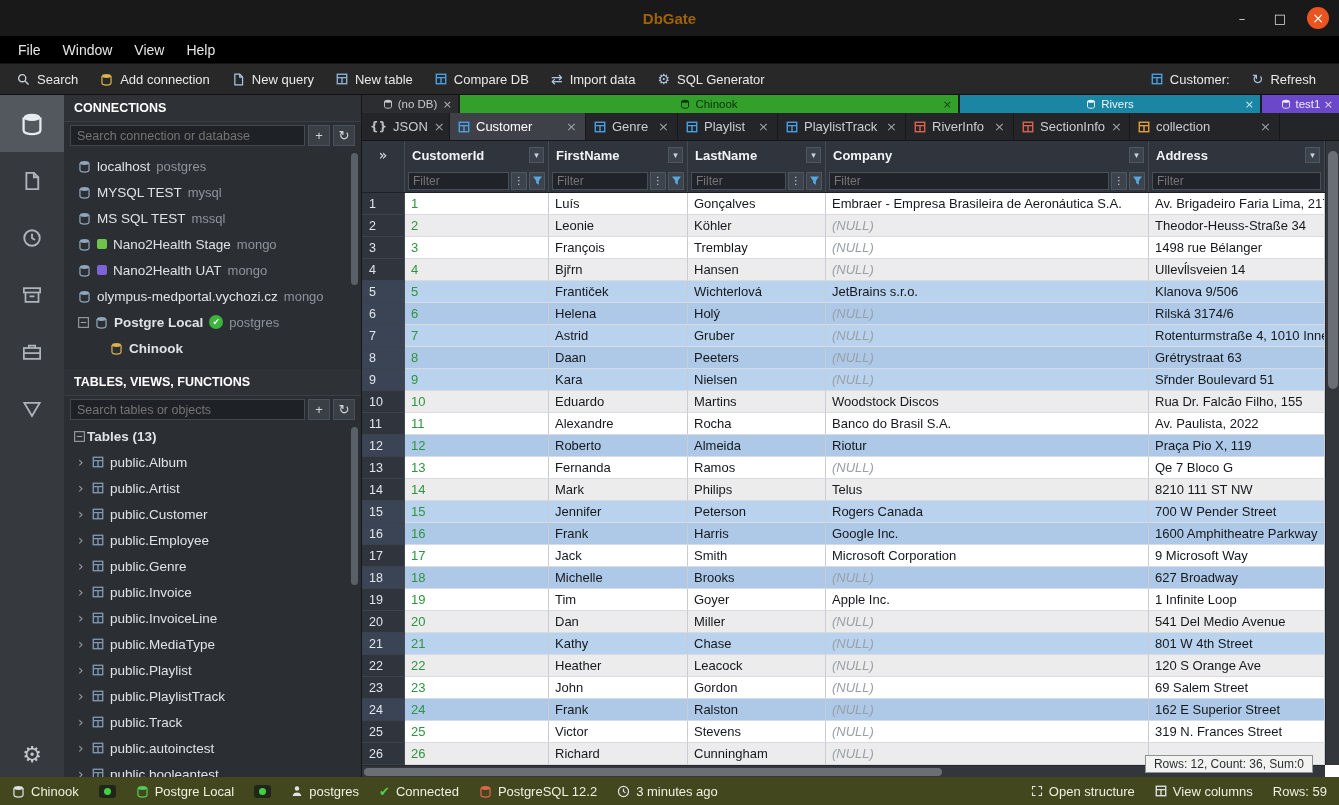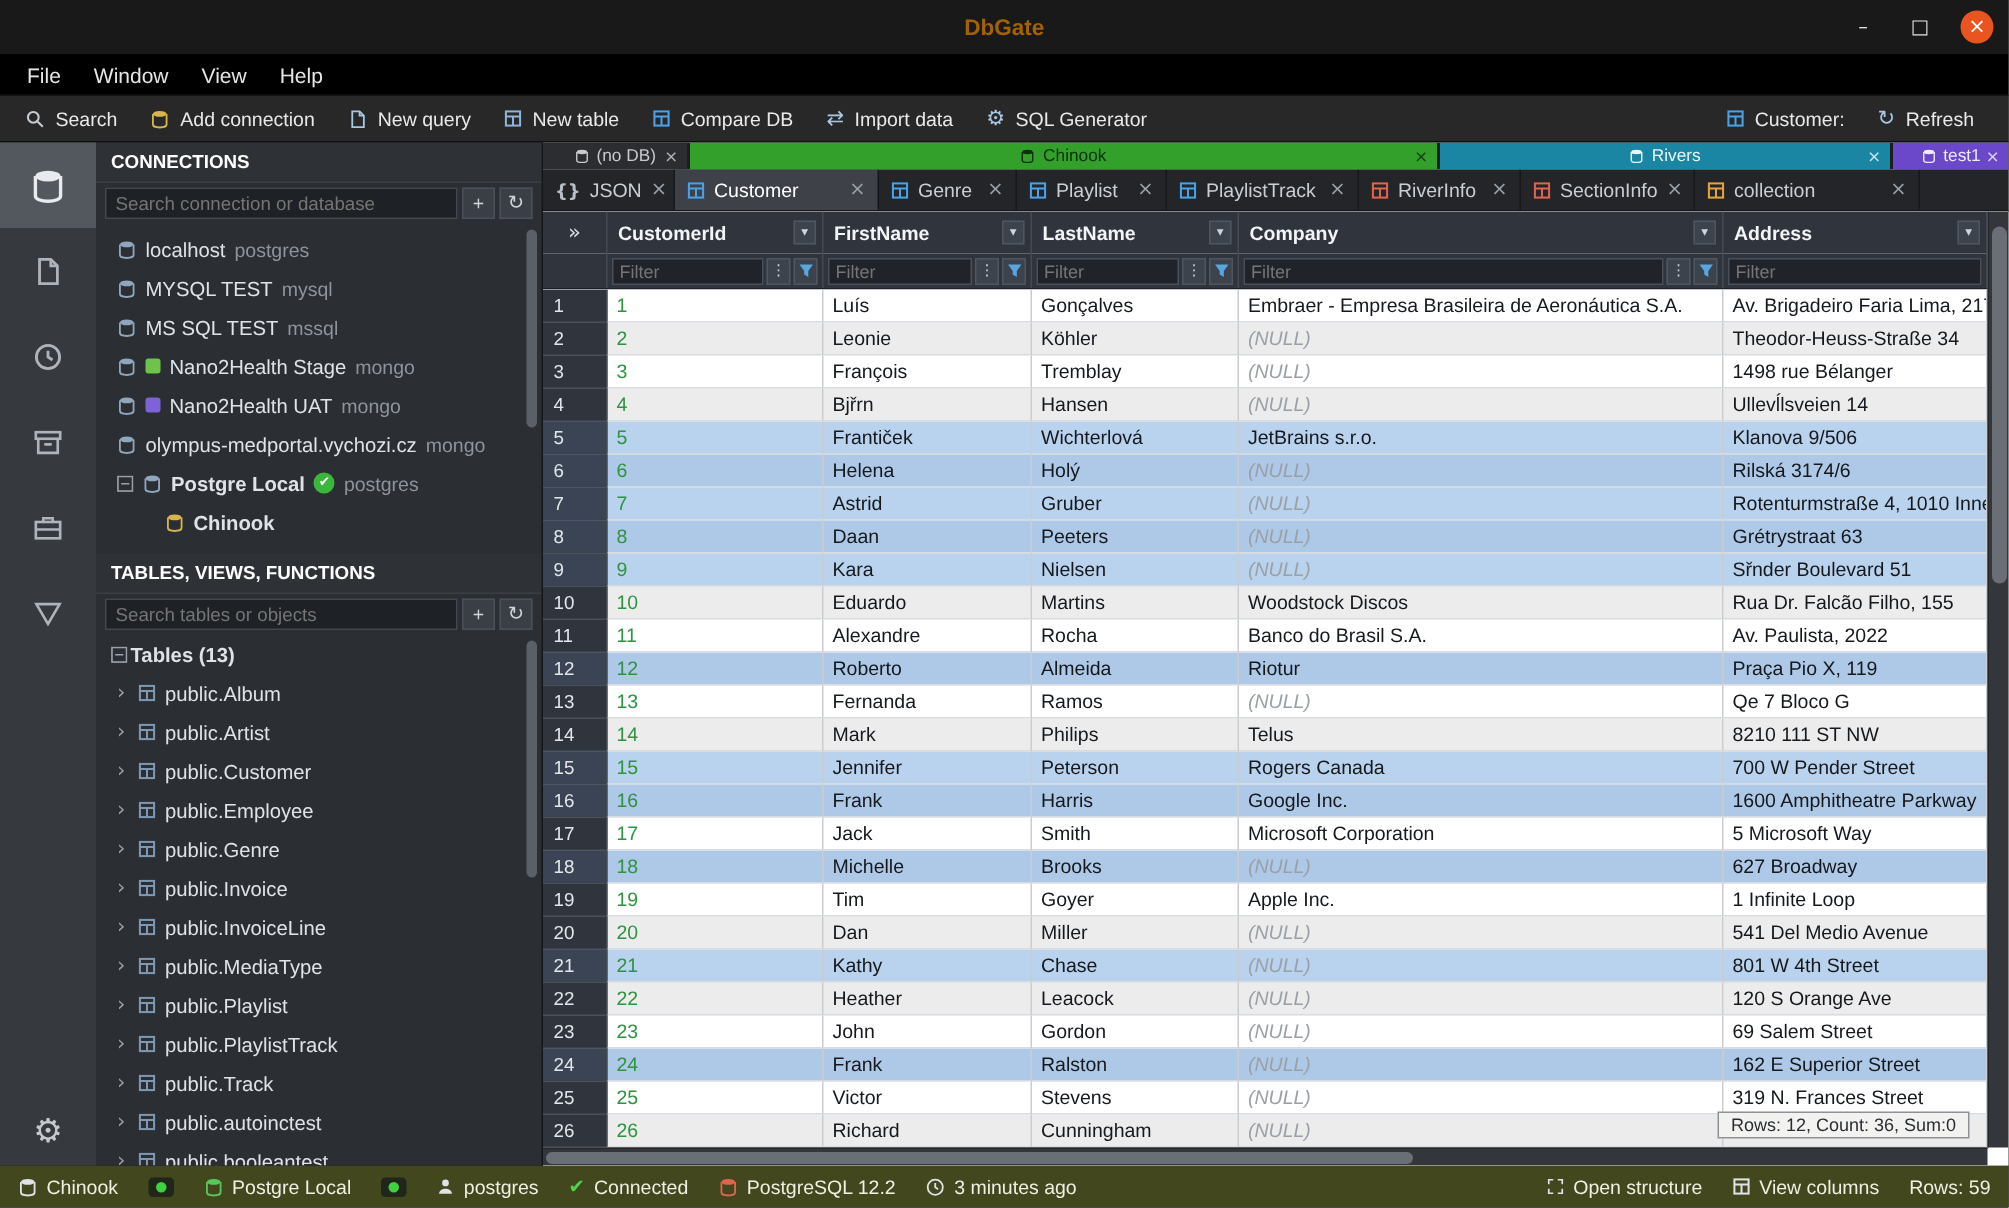--- a/index.html
+++ b/index.html
@@ -43,21 +43,21 @@
 .tname.b,.b{font-weight:bold}
 .cdot{width:10px;height:10px;border-radius:2px;flex:none}
 .okbadge{width:14px;height:14px;border-radius:50%;background:#3cb53c;color:#fff;font-size:9px;display:flex;align-items:center;justify-content:center;flex:none}
 .chev{color:#9aa1a8;font-size:14px;width:8px;flex:none}
 .ticon{display:flex;align-items:center;flex:none}
 .group-row{height:26px;display:flex;align-items:center;gap:2px;padding-left:10px;font-size:13.5px;flex:none}
 .pscroll{position:absolute;right:3px;width:7px;background:#5a6068;border-radius:4px}
 .pthumb1{top:58px;height:132px}
 .pthumb2{top:332px;height:158px}
 
-.content{flex:1;display:flex;flex-direction:column;min-width:0;background:#ffffff}
+.content{flex:1;display:flex;flex-direction:column;min-width:0;background:#6d28d9}
 .db-tabs{height:18px;display:flex;gap:2px;background:#1d1d1f;flex:none;overflow:hidden}
 .dbtab{position:relative;display:flex;align-items:center;justify-content:center;gap:5px;font-size:11.5px;overflow:hidden;flex:none}
 .dt0{width:96px}.dt1{width:498px}.dt2{width:300px}.dt3{flex:1}
 .dico{display:flex;align-items:center}
 .dclose{position:absolute;right:6px;font-size:11px;opacity:.85}
 .file-tabs{height:28px;display:flex;background:#242529;flex:none;overflow:hidden;border-bottom:1px solid #15161a}
 .ftab{display:flex;align-items:center;gap:6px;padding:0 8px;font-size:13px;color:#c9ced4;border-right:1px solid #17181b;flex:none}
 .ftab.active{background:#3e4248;color:#fff}
 .f0{width:88px}.f1{width:136px}.f2{width:92px}.f3{width:100px}.f4{width:128px}.f5{width:108px}.f6{width:116px}.f7{width:150px}
 .ficon{display:flex;align-items:center}
@@ -82,21 +82,21 @@
 .grow.alt.sel{background:#aec9e8}
 .rn{background:#2f343d;color:#e2e6ea;font-size:12.5px;padding-left:7px;display:flex;align-items:center;border-bottom:1px solid #3b424c;border-right:1px solid #454b54}
 .grow.sel .rn{background:#3a4454}
 .dcell{padding:0 6px;font-size:13px;color:#15181c;display:flex;align-items:center;white-space:nowrap;overflow:hidden;border-right:1px solid #c9cdd2;border-bottom:1px solid #d8dbdf}
 .idcell{color:#2e9440}
 .nullv{color:#9aa0a6;font-style:italic}
 .vscroll{position:absolute;top:0;right:0;bottom:12px;width:14px;background:#33363b;border-left:1px solid #24262a}
 .vthumb{position:absolute;top:10px;left:2px;width:10px;height:238px;background:#6a6f76;border-radius:5px}
 .hscroll{position:absolute;left:0;right:14px;bottom:0;height:12px;background:#33363b;border-top:1px solid #24262a}
 .hthumb{position:absolute;left:2px;top:2px;width:60%;height:8px;background:#6a6f76;border-radius:4px}
-.sel-tooltip{position:absolute;right:26px;bottom:18px;background:#f2f2f0;border:1px solid #8e9196;color:#2a2d31;font-size:12px;padding:1px 8px;z-index:5;white-space:nowrap}
+.sel-tooltip{position:absolute;right:26px;bottom:4px;background:#f2f2f0;border:1px solid #8e9196;color:#2a2d31;font-size:12px;padding:1px 8px;z-index:5;white-space:nowrap}
 
 .statusbar{height:28px;background:#42471d;display:flex;align-items:center;padding:0 12px;flex:none;color:#eef0e2;font-size:13px}
 .st-left,.st-right{display:flex;align-items:center;gap:20px}
 .st-right{margin-left:auto}
 .st-item{display:flex;align-items:center;gap:6px;white-space:nowrap}
 .stico{display:flex;align-items:center}
 .st-check{color:#4fd24f;font-size:13px}
 .chip{width:17px;height:13px;background:#20261a;border-radius:3px;display:inline-flex;align-items:center;justify-content:center}
 .chip .dot{width:7px;height:7px;border-radius:50%;background:#3fd23f}
 .sqminus{display:flex;align-items:center;flex:none}
@@ -817,21 +817,21 @@
                 <div class="dcell w3">Harris</div>
                 <div class="dcell w4">Google Inc.</div>
                 <div class="dcell w5">1600 Amphitheatre Parkway</div>
               </div>
               <div class="grow">
                 <div class="rn w0">17</div>
                 <div class="dcell idcell w1">17</div>
                 <div class="dcell w2">Jack</div>
                 <div class="dcell w3">Smith</div>
                 <div class="dcell w4">Microsoft Corporation</div>
-                <div class="dcell w5">5 Microsoft Way</div>
+                <div class="dcell w5">9 Microsoft Way</div>
               </div>
               <div class="grow alt sel">
                 <div class="rn w0">18</div>
                 <div class="dcell idcell w1">18</div>
                 <div class="dcell w2">Michelle</div>
                 <div class="dcell w3">Brooks</div>
                 <div class="dcell w4">
                   <span class="nullv">(NULL)</span>
                 </div>
                 <div class="dcell w5">627 Broadway</div>

